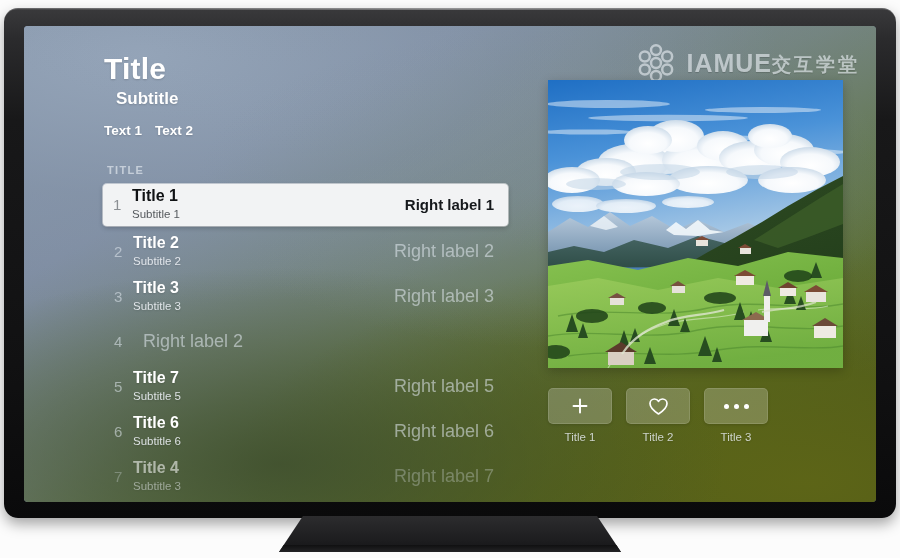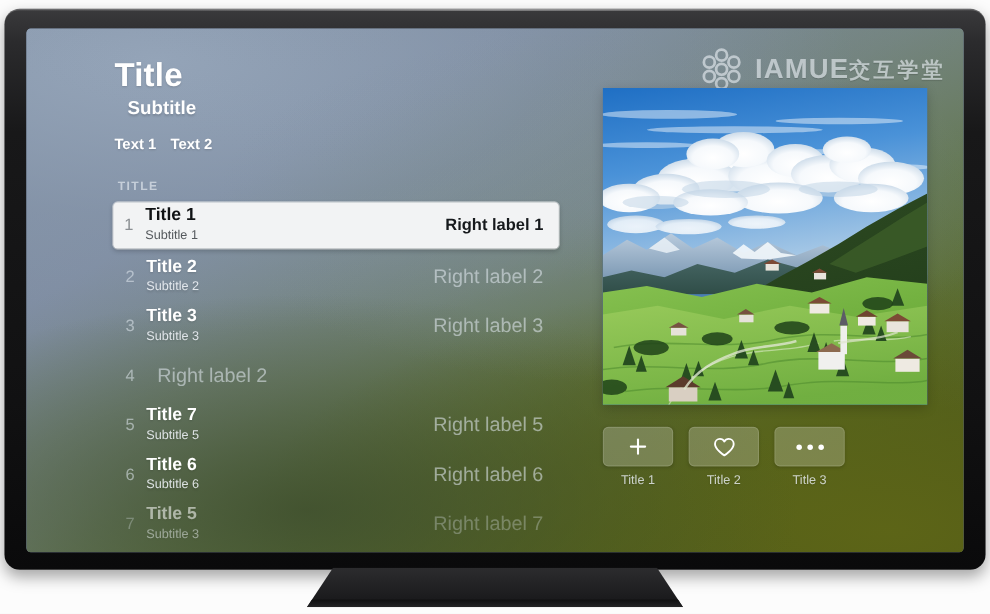--- a/index.html
+++ b/index.html
@@ -201,21 +201,21 @@
           <span class="txt">
             <span class="t">Title 6</span>
             <span class="s">Subtitle 6</span>
           </span>
           <span class="r">Right label 6</span>
         </div>
 
         <div class="row fade">
           <span class="num">7</span>
           <span class="txt">
-            <span class="t">Title 5</span>
+            <span class="t">Title 4</span>
             <span class="s">Subtitle 3</span>
           </span>
           <span class="r">Right label 7</span>
         </div>
 
       </div>
     </div>
 
     <div class="right">
 

